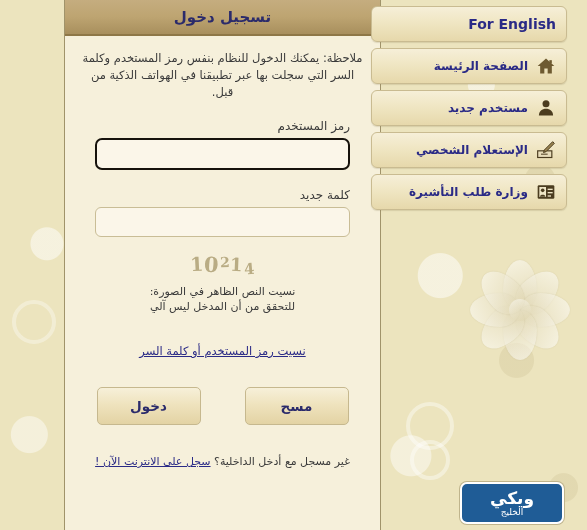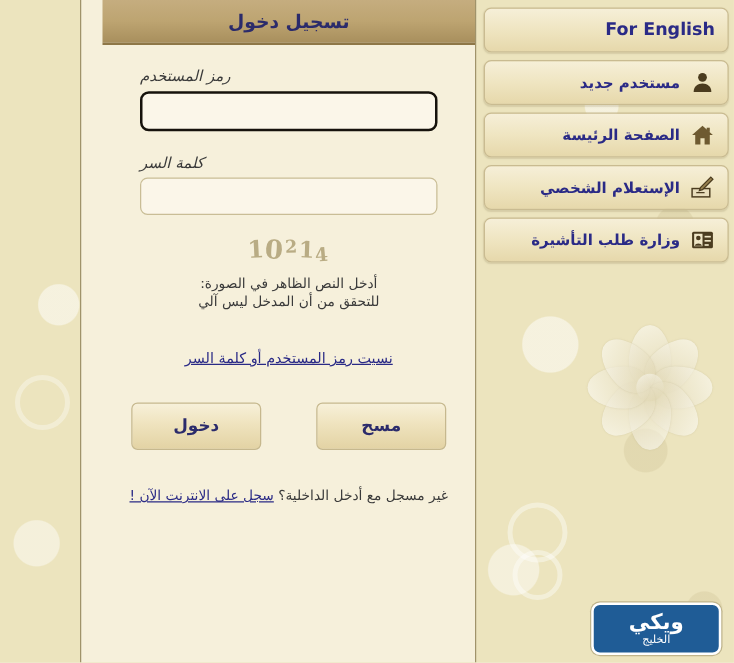--- a/index.html
+++ b/index.html
@@ -72,21 +72,20 @@
   #login-panel {
     position: absolute;
     left: 64px;
     top: 0;
     width: 317px;
     height: 530px;
     background: #f6f0db;
     border-right: 1px solid #a0936a;
     border-left: 1px solid #a0936a;
     box-sizing: border-box;
-    padding-left: 17px;
   }
 
   #panel-title {
     height: 34px;
     line-height: 34px;
     text-align: center;
     background: linear-gradient(180deg, #c5ad7f 0%, #bda471 50%, #a88f5d 100%);
     border-bottom: 2px solid #8e7747;
     color: #2b2b6b;
     font-size: 15px;
@@ -102,22 +101,21 @@
   }
 
   .field-block {
     margin: 0 30px;
     text-align: center;
   }
   .field-label {
     font-size: 12px;
     color: #3a3a3a;
     margin-bottom: 5px;
-    text-align: left;
-    font-style: italic;
+    text-align: right;
   }
   .text-input {
     width: 100%;
     height: 30px;
     box-sizing: border-box;
     background: #fbf6e9;
     border: 1px solid #c9bd96;
     border-radius: 6px;
     font-family: "DejaVu Sans", "Liberation Sans", sans-serif;
     font-size: 13px;
@@ -204,21 +202,21 @@
   }
   #register-line .reg-link {
     color: #2a2a86;
     text-decoration: underline;
     cursor: pointer;
   }
 
   
   #sidebar {
     position: absolute;
-    right: 4px;
+    right: 20px;
     top: 6px;
     width: 196px;
   }
   .side-button {
     position: relative;
     height: 36px;
     margin-bottom: 6px;
     background: linear-gradient(180deg, #f6efd8 0%, #efe5c1 50%, #e6d8ab 100%);
     border: 1px solid #c9bb91;
     border-radius: 6px;
@@ -247,21 +245,21 @@
     justify-content: flex-start;
   }
   .side-button.english .side-label {
     font-size: 14px;
     direction: ltr;
   }
 
   
   #watermark {
     position: absolute;
-    right: 10px;
+    right: 23px;
     bottom: 6px;
     width: 100px;
     height: 38px;
     background: #1f5c96;
     border: 2px solid #ffffff;
     border-radius: 7px;
     box-shadow: 0 0 0 1px #bfb48c;
     display: flex;
     flex-direction: column;
     align-items: center;
@@ -297,36 +295,37 @@
   <div class="core"></div>
 </div>
 <div class="ring-motif" style="left:406px; top:402px; width:40px; height:40px;"></div>
 <div class="ring-motif" style="left:410px; top:440px; width:32px; height:32px;"></div>
 <div class="ring-motif" style="left:12px; top:300px; width:36px; height:36px; border-color: rgba(255,255,255,0.35);"></div>
 
 <div id="login-panel">
 
   <div id="panel-title">تسجيل دخول</div>
 
+  <div id="note-text">ملاحظة: يمكنك الدخول للنظام بنفس رمز المستخدم وكلمة السر التي سجلت بها عبر تطبيقنا في الهواتف الذكية من قبل.</div>
 
   <div class="field-block" style="margin-top:18px;">
     <div class="field-label">رمز المستخدم</div>
     <input class="text-input focused" type="text" autofocus="" placeholder="" style="">
   </div>
 
   <div class="field-block" style="margin-top:18px;">
-    <div class="field-label">كلمة السر</div>
+    <div class="field-label">كلمة جديد</div>
     <input class="text-input" type="password" placeholder="" style="">
   </div>
 
 
   <div id="captcha-area">
     <div id="captcha-image"><span>1</span><span>0</span><span>2</span><span>1</span><span>4</span></div>
     <div id="captcha-hint">
-      <div>أدخل النص الظاهر في الصورة:</div>
+      <div>نسيت النص الظاهر في الصورة:</div>
       <div>للتحقق من أن المدخل ليس آلي</div>
     </div>
   </div>
 
   <div id="forgot-link-wrap">
     <span id="forgot-link">نسيت رمز المستخدم أو كلمة السر</span>
   </div>
 
   <div id="button-row">
     <button class="form-button">دخول</button>
@@ -337,40 +336,40 @@
     <span>غير مسجل مع أدخل الداخلية؟</span>
     <span class="reg-link">سجل على الانترنت الآن !</span>
   </div>
 
 </div>
 
 <div id="sidebar">
 
   <div class="side-button english">
     <span class="side-label">For English</span>
+  </div>
+
+  <div class="side-button">
+    <span class="side-icon">
+      <svg viewBox="0 0 24 24" width="20" height="20">
+        <path d="M12 3 L22 12 L19 12 L19 21 L14 21 L14 15 L10 15 L10 21 L5 21 L5 12 L2 12 Z" fill="#6e5a31"></path>
+        <rect x="16" y="5" width="3" height="4" fill="#6e5a31"></rect>
+      </svg>
+    </span>
+    <span class="side-label">الصفحة الرئيسة</span>
   </div>
 
   <div class="side-button">
     <span class="side-icon">
       <svg viewBox="0 0 24 24" width="20" height="20">
         <circle cx="12" cy="7" r="4.2" fill="#4b3c1f"></circle>
         <path d="M3.5 21 C3.5 15.8 7.4 13 12 13 C16.6 13 20.5 15.8 20.5 21 Z" fill="#4b3c1f"></path>
       </svg>
     </span>
     <span class="side-label">مستخدم جديد</span>
-  </div>
-
-  <div class="side-button">
-    <span class="side-icon">
-      <svg viewBox="0 0 24 24" width="20" height="20">
-        <path d="M12 3 L22 12 L19 12 L19 21 L14 21 L14 15 L10 15 L10 21 L5 21 L5 12 L2 12 Z" fill="#6e5a31"></path>
-        <rect x="16" y="5" width="3" height="4" fill="#6e5a31"></rect>
-      </svg>
-    </span>
-    <span class="side-label">الصفحة الرئيسة</span>
   </div>
 
   <div class="side-button">
     <span class="side-icon">
       <svg viewBox="0 0 24 24" width="20" height="20">
         <rect x="2" y="13" width="17" height="8" fill="#e8ddbb" stroke="#4b3c1f" stroke-width="1.4"></rect>
         <path d="M6 17 L14 17" stroke="#4b3c1f" stroke-width="1.2"></path>
         <path d="M20 2 L22 4 L12 14 L9 15 L10 12 Z" fill="#9a8450" stroke="#4b3c1f" stroke-width="1.2"></path>
       </svg>
     </span>

